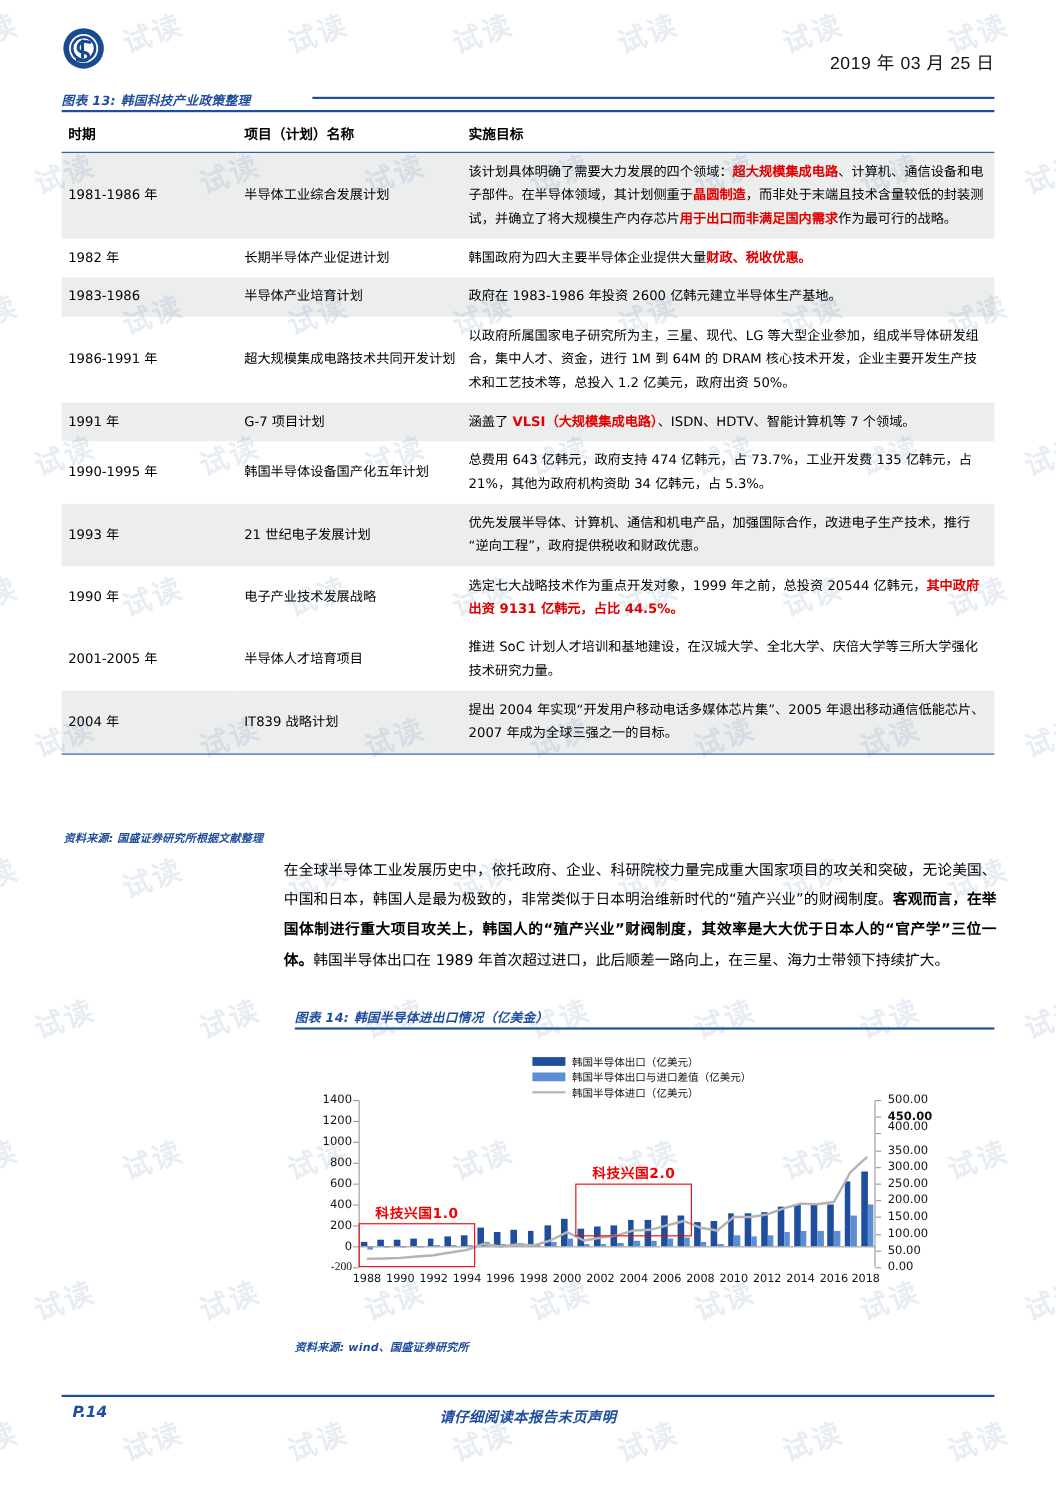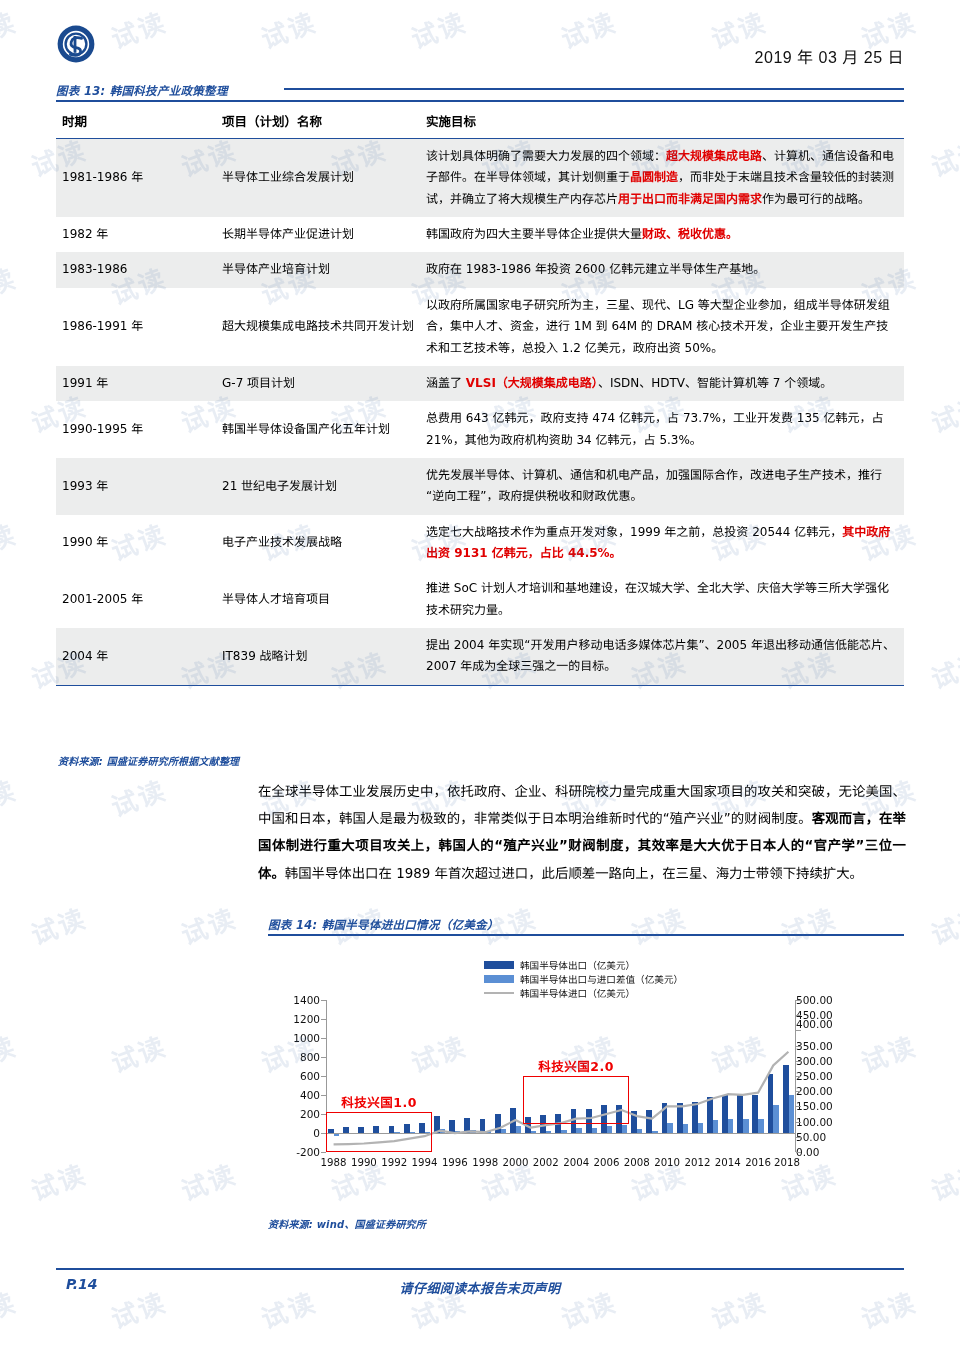--- a/index.html
+++ b/index.html
@@ -106,21 +106,21 @@
   .sw { width:30px; height:8px; flex:none; }
   .sw-line { width:30px; height:0; border-top:2.4px solid #b3b3b3; flex:none; }
 
   .plot { position:absolute; left:58px; top:56px; width:470px; height:152px; }
 
   .ylab, .y2lab {
     position:absolute; font-family:"DejaVu Sans", sans-serif; font-size:10.5px;
     color:#111; white-space:nowrap;
   }
   .ylab  { right:100%; margin-right:6px; transform:translateY(-50%); text-align:right; }
-  .y2lab { left:100%;  margin-left:0;  transform:translateY(-50%); text-align:left; }
+  .y2lab { left:100%;  margin-left:11px;  transform:translateY(-50%); text-align:left; }
   .tick  { position:absolute; width:5px; height:0; border-top:1px solid #999; }
   .tick-l{ left:-5px; }
   .tick-r{ right:-5px; }
   .axis-v{ position:absolute; top:0; bottom:0; width:0; border-left:1px solid #999; }
   .axis-left  { left:0; }
   .axis-right { right:0; }
 
   .bars { position:absolute; left:0; right:0; top:0; bottom:0; }
   .bargrp { position:absolute; bottom:0; top:0; }
   .bar { position:absolute; bottom:0; }
@@ -384,21 +384,21 @@
           <div class="bargrp" style="left: 456.81px; width: 11.2194px;">
             <div class="bar bar-exp" style="height: 68.4px; bottom: 19px;"></div>
             <div class="bar bar-diff" style="height: 38px; bottom: 19px;"></div>
           </div>
           <div class="zeroline" style="top: 133px;"></div>
         </div>
       <svg id="line-svg" style="position:absolute;left:0;top:0;width:100%;height:100%;overflow:visible" viewBox="0 0 470 152" preserveAspectRatio="none">
           <polyline points="7.6,144.4 22.7,144.1 37.9,143.5 53.1,142.3 68.2,141.1 83.4,138.6 98.5,136.2 113.7,130.7 128.9,133.2 144.0,131.3 159.2,132.2 174.4,127.7 189.5,120.1 204.7,127.7 219.8,125.2 235.0,123.1 250.2,118.6 265.3,118.0 280.5,114.0 295.6,110.0 310.8,116.1 326.0,118.6 341.1,106.4 356.3,106.4 371.5,104.0 386.6,98.5 401.8,94.2 416.9,94.8 432.1,92.7 447.3,65.4 462.4,51.7" fill="none" stroke="#b3b3b3" stroke-width="2.2" stroke-linejoin="round"></polyline>
         </svg>
       <div id="yticks">
-          <div class="ylab" style="top: 152px;">-200</div>
+          <div class="ylab" style="top: 152px; font-family: Liberation Serif, serif;">-200</div>
           <div class="tick tick-l" style="top: 152px;"></div>
           <div class="ylab" style="top: 133px;">0</div>
           <div class="tick tick-l" style="top: 133px;"></div>
           <div class="ylab" style="top: 114px;">200</div>
           <div class="tick tick-l" style="top: 114px;"></div>
           <div class="ylab" style="top: 95px;">400</div>
           <div class="tick tick-l" style="top: 95px;"></div>
           <div class="ylab" style="top: 76px;">600</div>
           <div class="tick tick-l" style="top: 76px;"></div>
           <div class="ylab" style="top: 57px;">800</div>
@@ -422,21 +422,21 @@
           <div class="y2lab" style="top: 91.2px;">200.00</div>
           <div class="tick tick-r" style="top: 91.2px;"></div>
           <div class="y2lab" style="top: 76px;">250.00</div>
           <div class="tick tick-r" style="top: 76px;"></div>
           <div class="y2lab" style="top: 60.8px;">300.00</div>
           <div class="tick tick-r" style="top: 60.8px;"></div>
           <div class="y2lab" style="top: 45.6px;">350.00</div>
           <div class="tick tick-r" style="top: 45.6px;"></div>
           <div class="y2lab" style="top: 24px;">400.00</div>
           <div class="tick tick-r" style="top: 30.4px;"></div>
-          <div class="y2lab" style="top: 15.2px;">450.00</div>
+          <div class="y2lab" style="top: 15.2px; font-weight: bold;">450.00</div>
           <div class="tick tick-r" style="top: 15.2px;"></div>
           <div class="y2lab" style="top: 0px;">500.00</div>
           <div class="tick tick-r" style="top: 0px;"></div>
         </div>
       <div class="xlabels" id="xlabels" style="top: 157px;">
           <div class="xlab" style="left: 7.58065px;">1988</div>
           <div class="xlab" style="left: 37.9032px;">1990</div>
           <div class="xlab" style="left: 68.2258px;">1992</div>
           <div class="xlab" style="left: 98.5484px;">1994</div>
           <div class="xlab" style="left: 128.871px;">1996</div>

